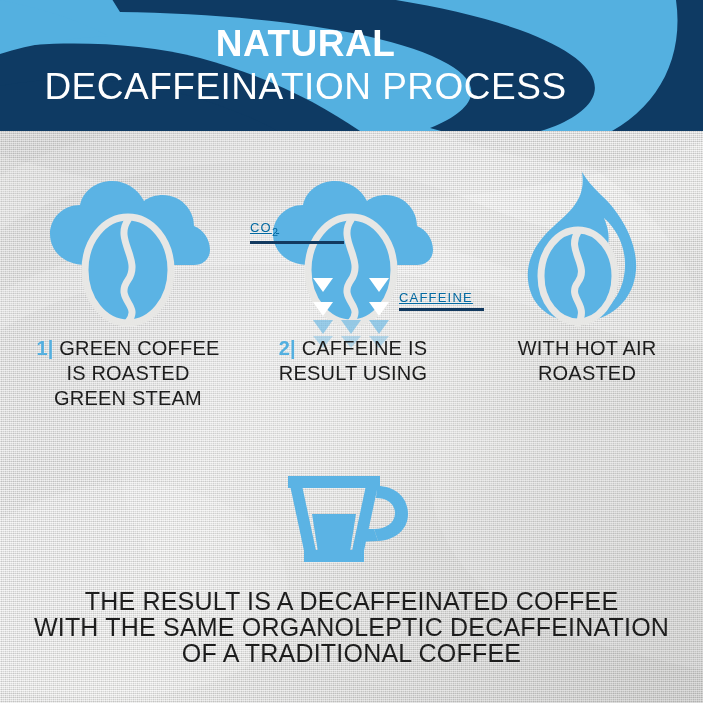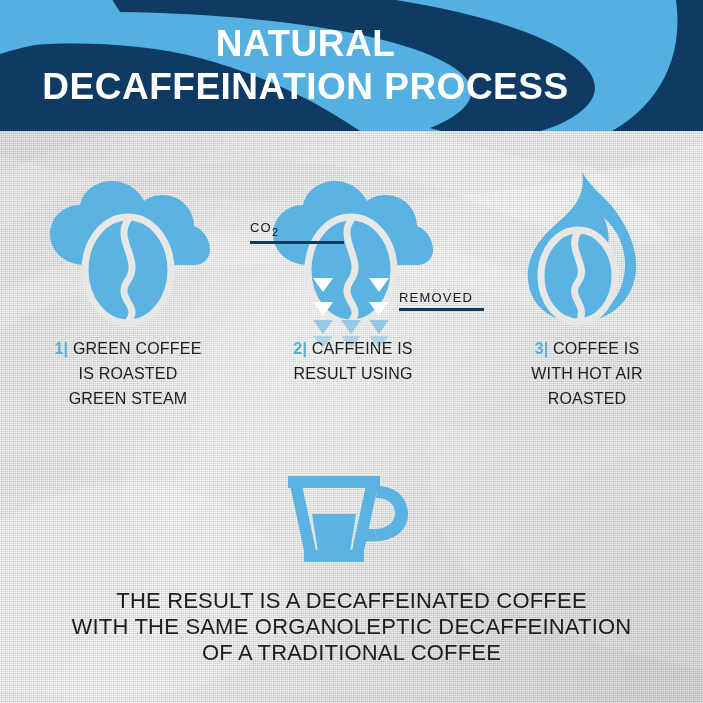--- a/index.html
+++ b/index.html
@@ -46,60 +46,60 @@
     position:absolute;left:0;top:0;width:703px;height:131px;overflow:hidden;
     background:#0e3a63;
   }
   .header-title{
     position:absolute;left:0;top:0;width:611px;height:131px;
     display:flex;flex-direction:column;align-items:center;justify-content:center;
     z-index:6;color:#ffffff;text-align:center;
     letter-spacing:.5px;
   }
   .title-l1{font-size:37px;font-weight:bold;line-height:42px;}
-  .title-l2{font-size:37px;font-weight:bold;line-height:44px;}
+  .title-l2{font-size:37px;font-weight:normal;line-height:44px;}
 
   
   .icons-row{position:absolute;left:0;top:170px;width:703px;height:160px;}
   .icon-cell{position:absolute;width:200px;height:160px;}
   .icon-cell.a{left:28px;}
   .icon-cell.b{left:251px;}
   .icon-cell.c{left:478px;}
 
   .gas-label{
     position:absolute;z-index:7;
-    font-size:13px;color:#0f172a;letter-spacing:1.2px;white-space:nowrap;
+    font-size:13px;color:#0369a1;letter-spacing:1.2px;white-space:nowrap;text-decoration:underline;
   }
   .gas-label .rule{
     display:block;height:3px;background:#12395f;margin-top:3px;
   }
   #co2-label{left:250px;top:220px;}
   #co2-label .rule{width:94px;}
   #caffeine-label{left:399px;top:290px;}
   #caffeine-label .rule{width:85px;}
 
   
   .steps{position:absolute;left:0;top:336px;width:703px;height:90px;}
   .step{
     position:absolute;width:230px;text-align:center;
-    font-size:16px;line-height:25px;color:#1d1d1d;letter-spacing:.2px;
+    font-size:20px;line-height:25px;color:#1d1d1d;letter-spacing:.2px;
   }
   .step.s1{left:13px;}
   .step.s2{left:238px;}
   .step.s3{left:472px;}
   .step .num{color:#54b0e0;font-weight:bold;}
   .step .bar{color:#54b0e0;font-weight:bold;}
   .step .line1{white-space:nowrap;}
 
   
   .cup-wrap{position:absolute;left:0;top:472px;width:703px;height:92px;
             display:flex;align-items:center;justify-content:center;}
   .result-text{
     position:absolute;left:0;top:588px;width:703px;text-align:center;
-    font-size:22px;line-height:26px;color:#1d1d1d;letter-spacing:.2px;
+    font-size:25px;line-height:26px;color:#1d1d1d;letter-spacing:.2px;
   }
 </style>
 </head>
 <body>
 
 <div id="poster">
 
   <div class="bg-base"></div>
 
   <svg class="bg-waves" width="703" height="703" viewBox="0 0 703 703" aria-hidden="true">
@@ -202,21 +202,21 @@
       </svg>
     </div>
   </div>
 
   <div class="gas-label" id="co2-label">
     <span>CO</span><sub>2</sub>
     <span class="rule"></span>
   </div>
 
   <div class="gas-label" id="caffeine-label">
-    <span>REMOVED</span>
+    <span>CAFFEINE</span>
     <span class="rule"></span>
   </div>
 
   <div class="steps">
 
     <div class="step s1">
       <div class="line1">
         <span class="num">1</span><span class="bar">|</span>
         <span>GREEN COFFEE</span>
       </div>
@@ -226,24 +226,20 @@
 
     <div class="step s2">
       <div class="line1">
         <span class="num">2</span><span class="bar">|</span>
         <span>CAFFEINE IS</span>
       </div>
       <div>RESULT USING</div>
     </div>
 
     <div class="step s3">
-      <div class="line1">
-        <span class="num">3</span><span class="bar">|</span>
-        <span>COFFEE IS</span>
-      </div>
       <div>WITH HOT AIR</div>
       <div>ROASTED</div>
     </div>
   </div>
 
   <div class="cup-wrap">
     <svg width="140" height="92" viewBox="0 0 140 92" aria-hidden="true">
       <g fill="#5bb3e4">
         <path d="M6,4 L98,4 L98,16 L6,16 Z"></path>
         <path d="M6,4 L18,4 L36,88 L24,88 Z"></path>

